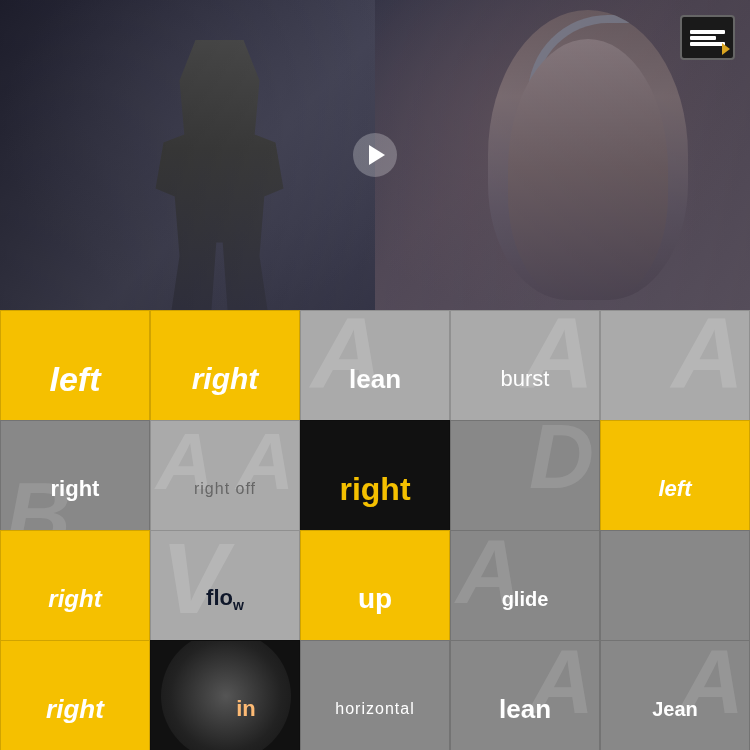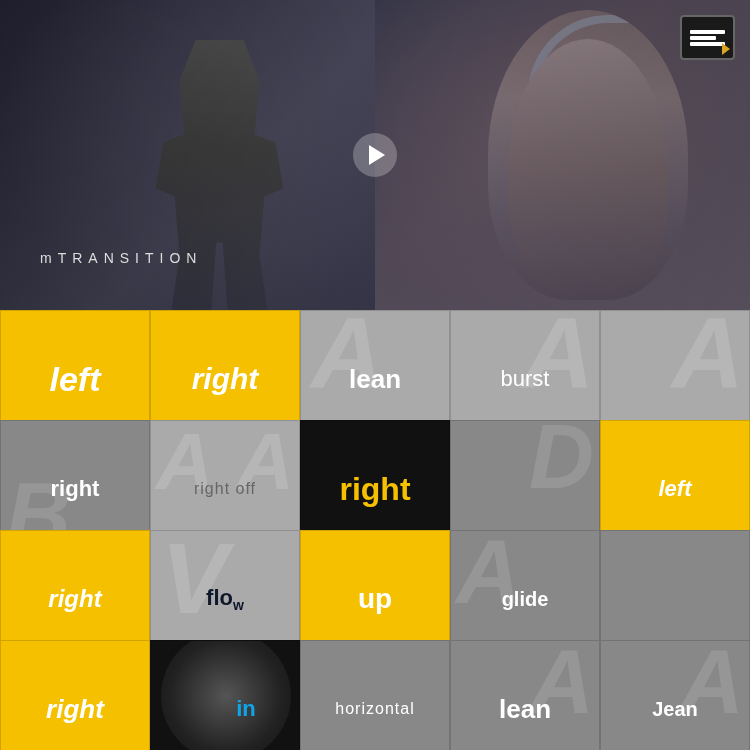--- a/index.html
+++ b/index.html
@@ -279,21 +279,21 @@
     .cell-4-2 { background: #111; position: relative; overflow: hidden; }
     .cell-4-2 .circular-bg {
       position: absolute;
       width: 130px;
       height: 130px;
       border-radius: 50%;
       background: radial-gradient(circle, #555 0%, #222 60%, #111 100%);
       top: -10px;
       left: 10px;
     }
-    .cell-4-2 .cell-text { color: #0ea5e9; font-size: 22px; z-index: 2; margin-left: 42px; }
+    .cell-4-2 .cell-text { color: #fdba74; font-size: 22px; z-index: 2; margin-left: 42px; }
 
     .cell-4-3 { background: #888; position: relative; }
     .cell-4-3 .cell-text { color: white; font-size: 18px; font-weight: 400; letter-spacing: 1px; }
 
     .cell-4-4 { background: #888; position: relative; }
     .cell-4-4 .bg-letter { position: absolute; font-size: 90px; font-weight: 900; color: rgba(255,255,255,0.12); top: -10px; right: 5px; font-style: italic; }
     .cell-4-4 .cell-text { color: white; font-size: 26px; font-weight: 700; }
 
     
     .cell-1-5 { background: #aaa; position: relative; }
@@ -315,21 +315,20 @@
     </div>
     <div class="hero-right">
       <div class="face-silhouette">
         <div class="headphones"></div>
       </div>
     </div>
   </div>
   <div class="hero-overlay"></div>
 
   <div class="hero-text">
-    <div class="hero-subtitle">mTRANSITION</div>
   </div>
 
   <div class="play-button"></div>
 
   <div class="fcp-logo">
     <div class="fcp-logo-lines">
       <div class="fcp-line"></div>
       <div class="fcp-line"></div>
       <div class="fcp-line"></div>
     </div>

